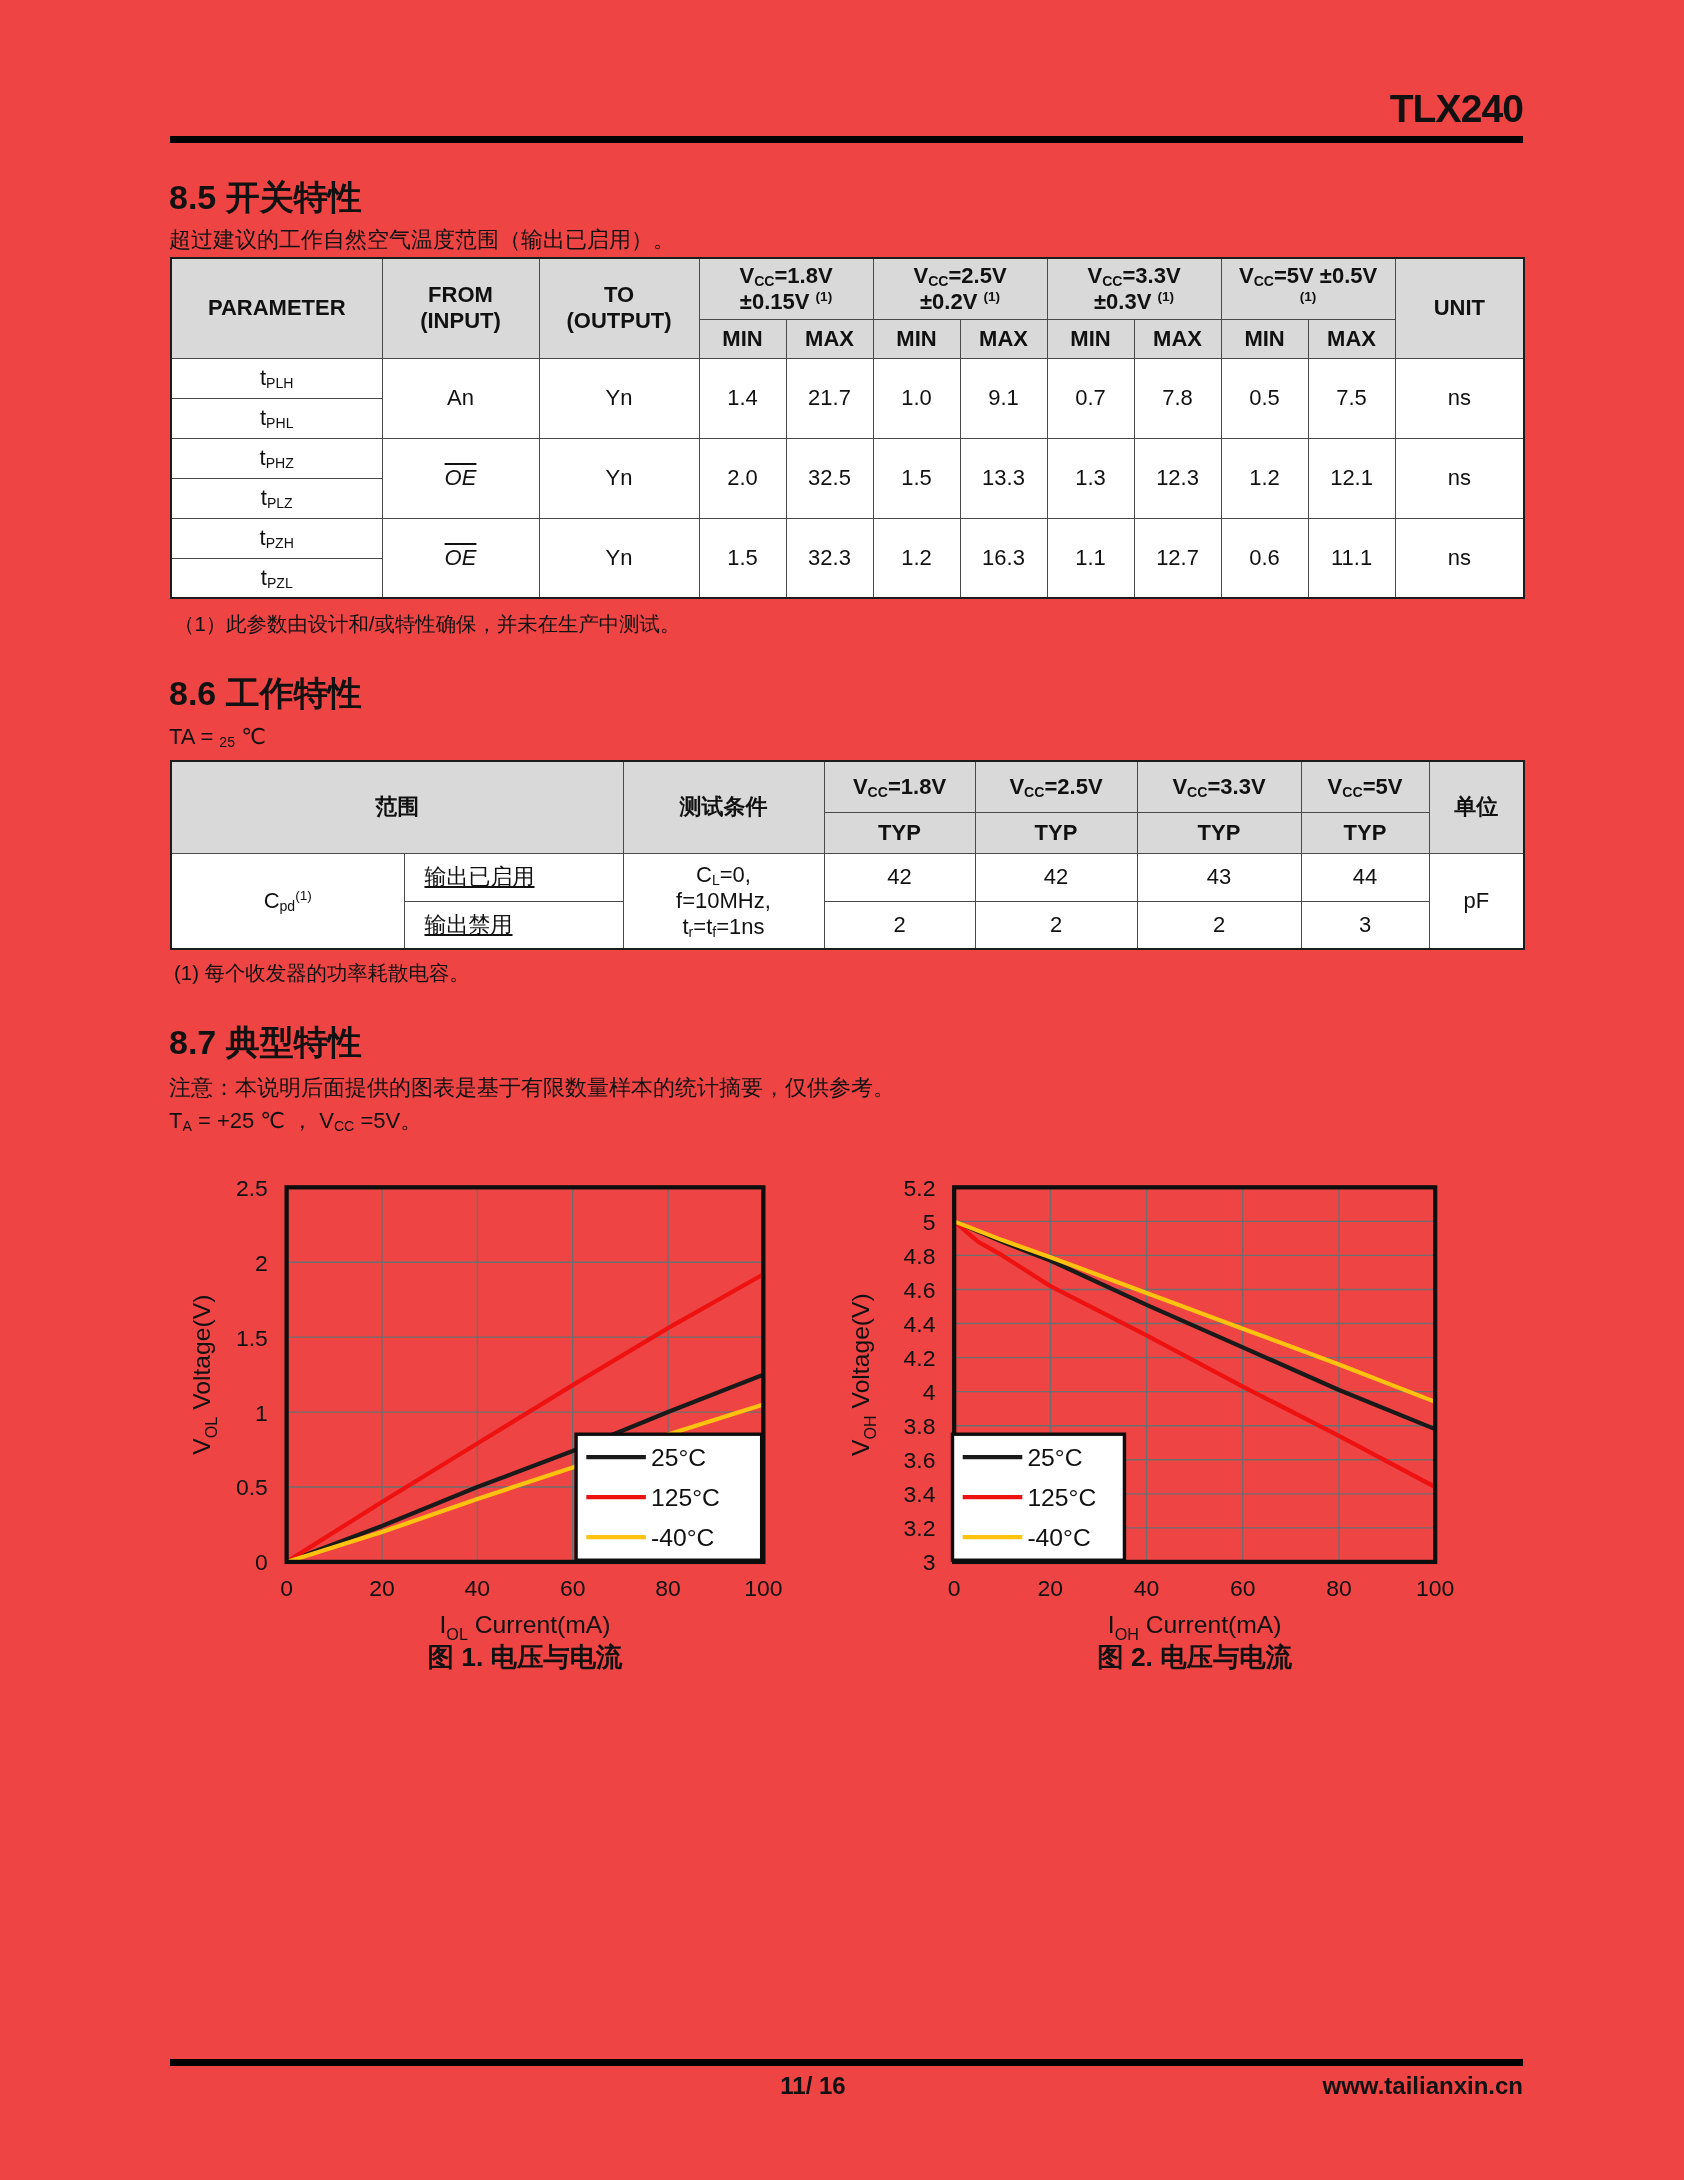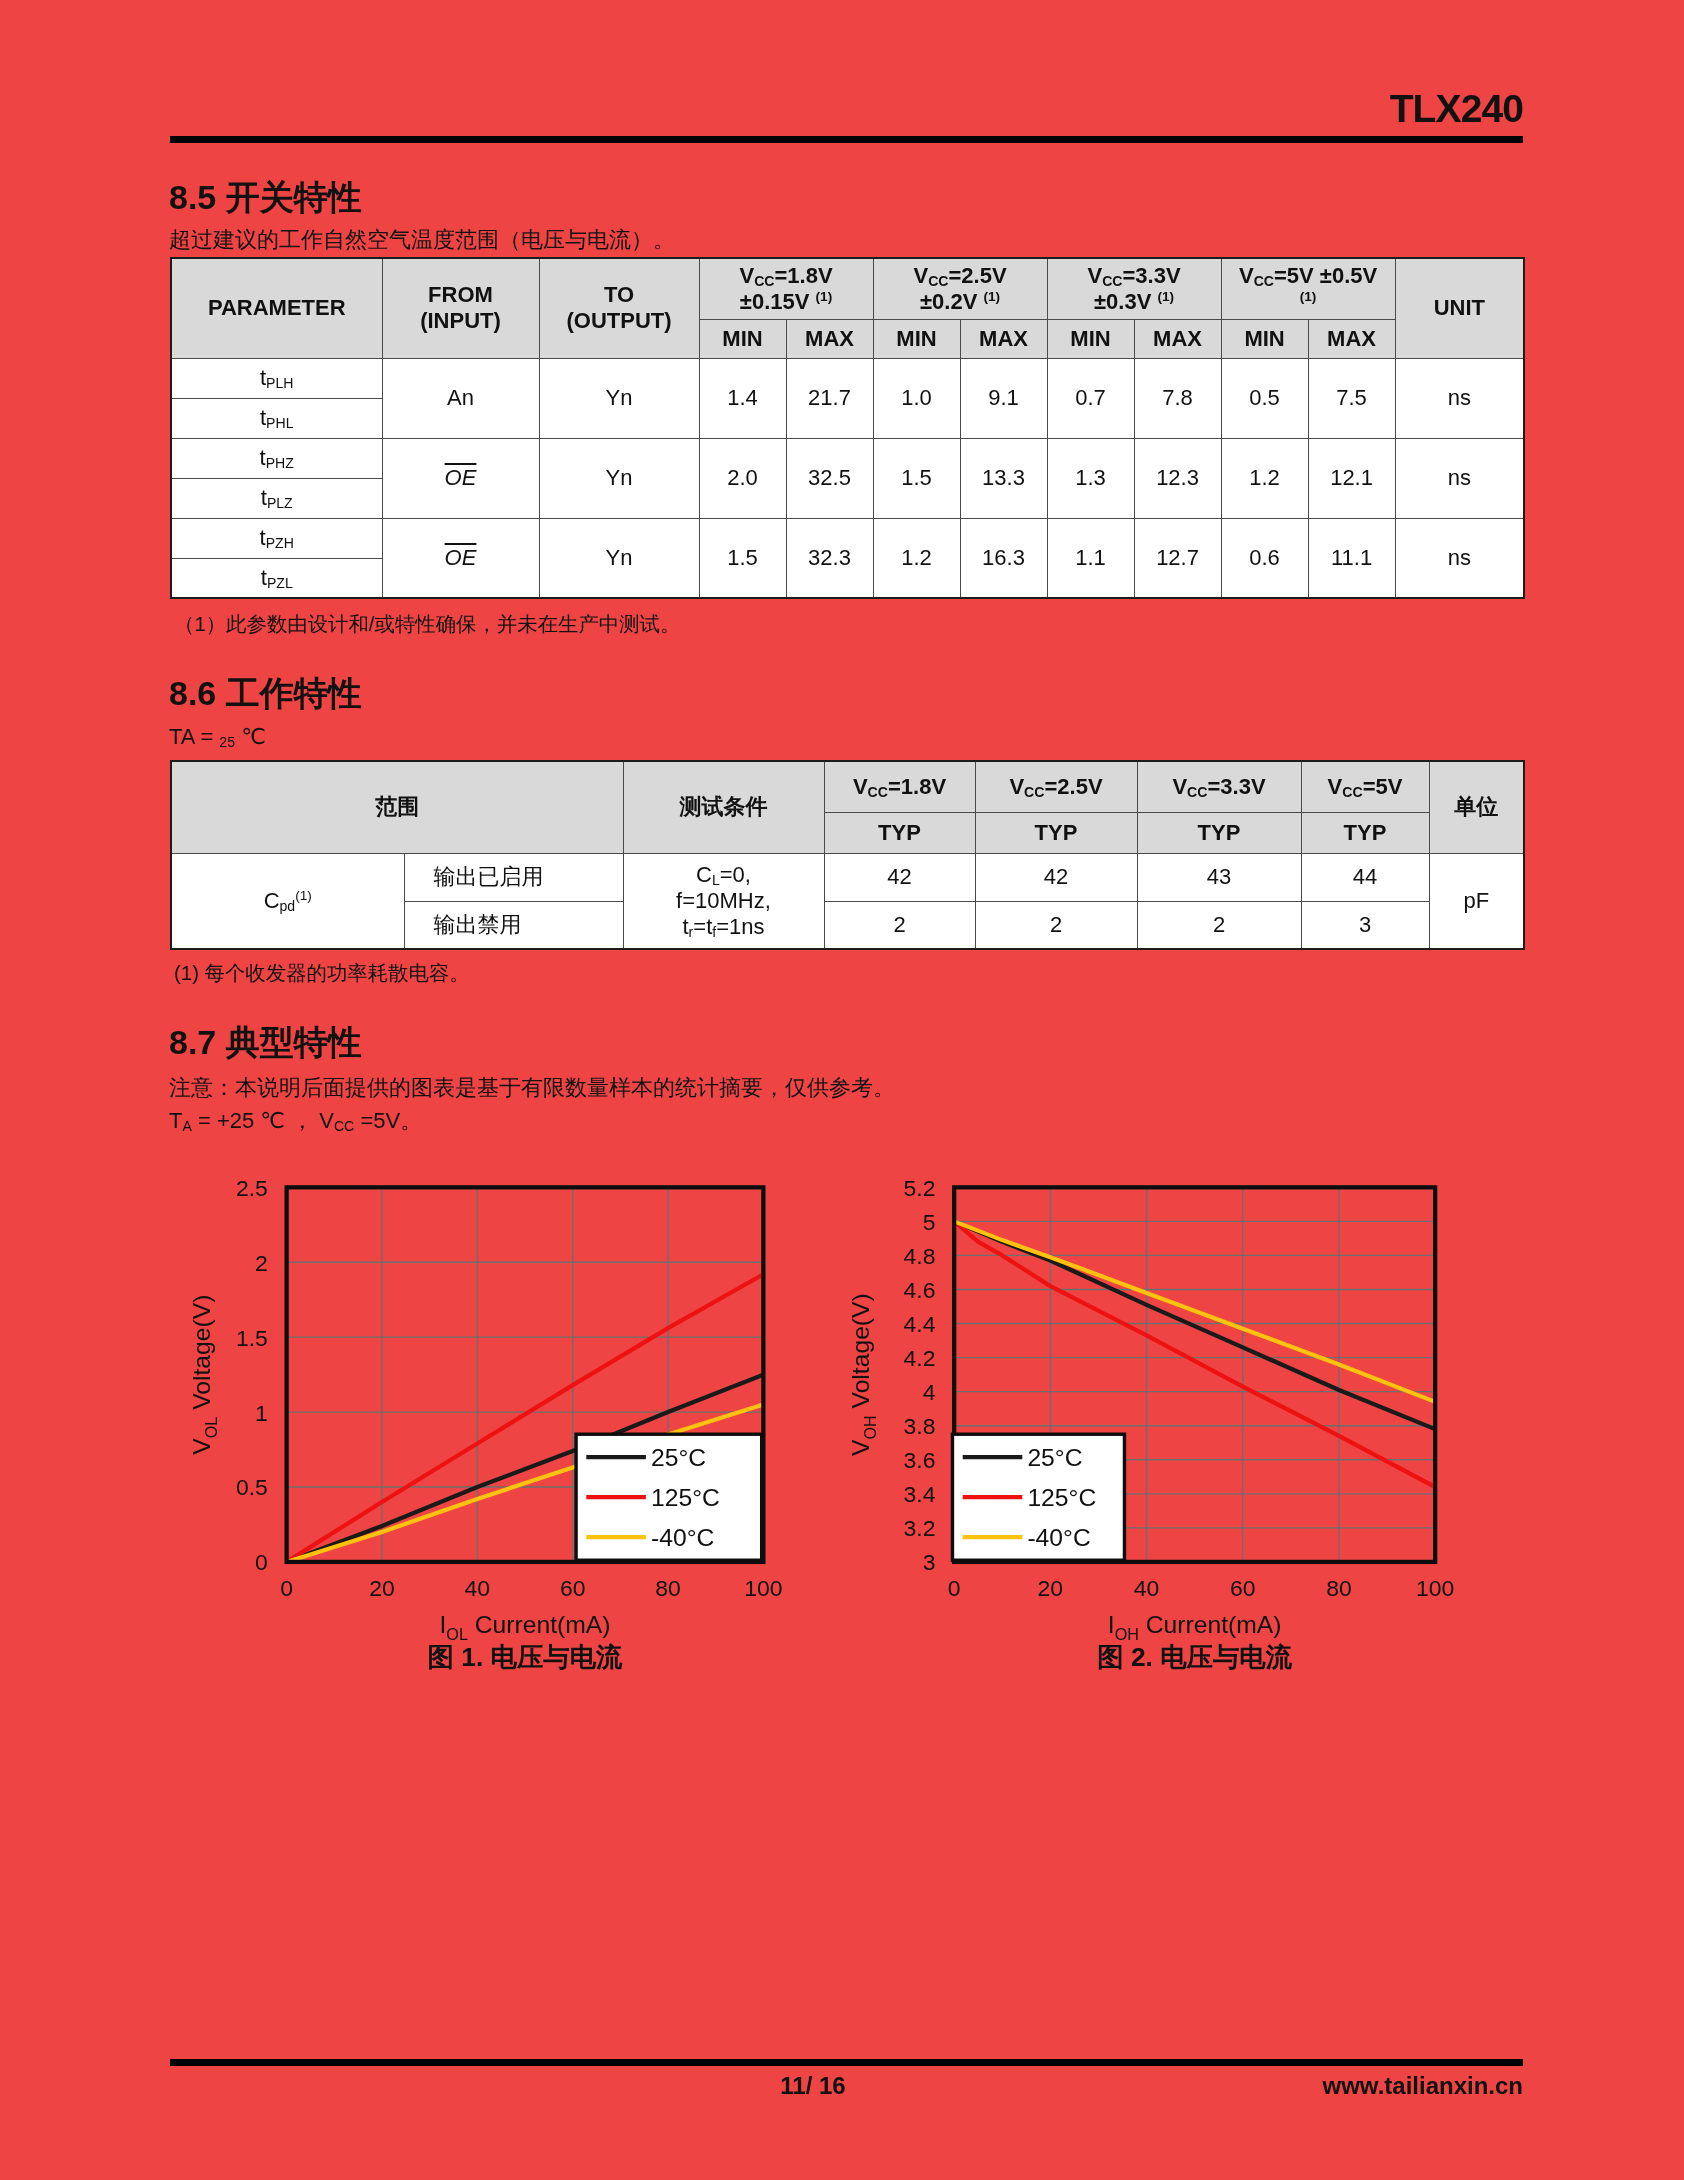--- a/index.html
+++ b/index.html
@@ -22,21 +22,21 @@
   table.tbl {
     position: absolute; border-collapse: collapse; table-layout: fixed;
     background: #fff; border: 2.6px solid #1c1c1c;
   }
   .tbl th, .tbl td {
     border: 1.7px solid #4a4a4a; text-align: center; vertical-align: middle;
     padding: 0; overflow: hidden;
   }
   .tbl th { background: #d9d9d9; font-weight: bold; font-size: 22px; }
   .tbl td { font-size: 22px; }
-  .tbl td.left { text-align: left; padding-left: 29px; }
+  .tbl td.left { text-align: left; padding-left: 20px; text-decoration: underline; }
   #table85 { left: 170px; top: 257px; width: 1353px; height: 341px; }
   #table85 thead tr.hr1 { height: 61px; }
   #table85 thead tr.hr2 { height: 39px; }
   #table85 tbody tr { height: 40px; padding-left: 8px; }
   #table86 { left: 170px; top: 760px; width: 1353px; height: 187px; }
   #table86 thead tr.hr1 { height: 51px; }
   #table86 thead tr.hr2 { height: 41px; }
   #table86 tbody tr { height: 48px; }
 
   .chart { position: absolute; width: 647px; height: 528px; }
@@ -50,21 +50,21 @@
 </style>
 </head>
 <body>
 
 <div class="page">
 
   <div class="abs brand">TLX240</div>
   <div class="abs top-rule"></div>
 
   <div class="abs h-sec" style="top:175px">8.5 开关特性</div>
-  <div class="abs body-text" style="top:225px">超过建议的工作自然空气温度范围（电压与电流）。</div>
+  <div class="abs body-text" style="top:225px">超过建议的工作自然空气温度范围（输出已启用）。</div>
 
   <table class="tbl" id="table85">
     <colgroup>
       <col style="width:211px">
         <col style="width:157px">
         <col style="width:160px">
       <col style="width:87px">
         <col style="width:87px">
         <col style="width:87px">
         <col style="width:87px">

